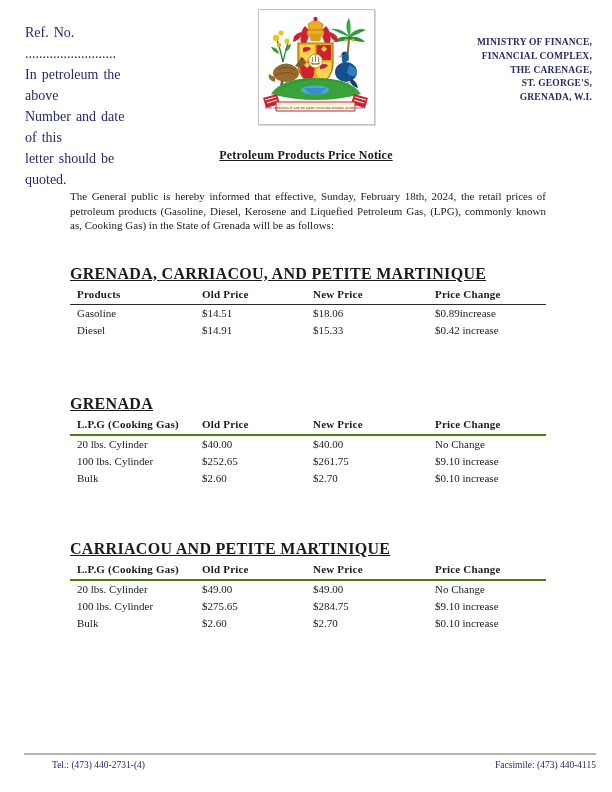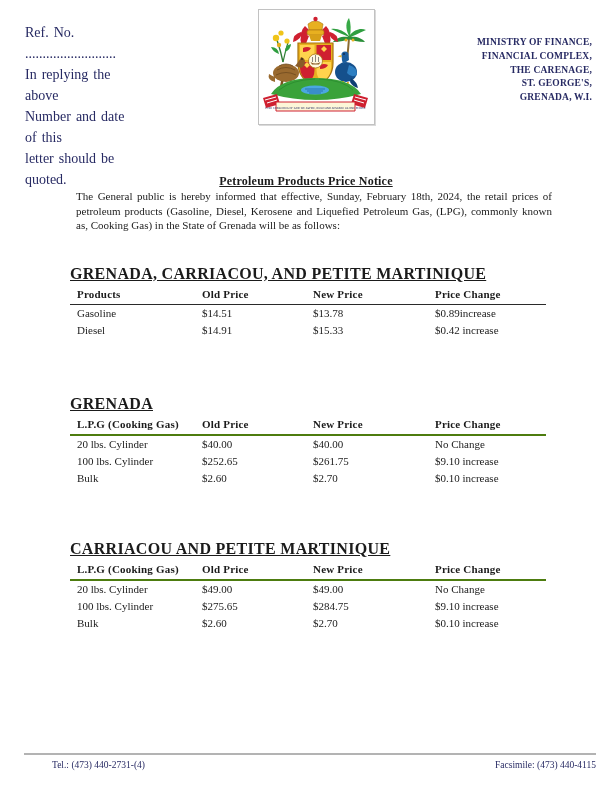--- a/index.html
+++ b/index.html
@@ -22,28 +22,28 @@
   }
   .crest-box svg{display:block;width:113px;height:112px;}
   .address-block{
     right:20px;top:36px;width:190px;text-align:right;
     color:#272a63;font-weight:bold;font-size:9.5px;line-height:1.45;
     letter-spacing:0.2px;
   }
 
   
   .doc-title{
-    left:0;top:174px;width:612px;text-align:center;
+    left:0;top:148px;width:612px;text-align:center;
     font-size:12px;font-weight:bold;text-decoration:underline;
     letter-spacing:0.2px;
   }
 
   
   .intro{
-    left:76px;top:189px;width:476px;
+    left:70px;top:189px;width:476px;
     font-size:11px;line-height:1.34;text-align:justify;
   }
 
   
   .section{left:70px;width:476px;}
   .sec-1{top:265px;}
   .sec-2{top:395px;}
   .sec-3{top:540px;}
   .sec-heading{
     font-size:16px;font-weight:bold;text-decoration:underline;
@@ -74,21 +74,21 @@
     left:24px;top:760px;width:572px;display:flex;justify-content:space-between;
     color:#272a63;font-size:9.5px;
   }
   .footer-row .tel{padding-left:28px;}
 </style>
 </head>
 <body>
 
 <div class="abs ref-block">
   <div>Ref. No. ..........................</div>
-  <div>In replying the above</div>
+  <div>In petroleum the above</div>
   <div>Number and date of this</div>
   <div>letter should be quoted.</div>
 </div>
 
 <div class="abs crest-box">
   <svg viewBox="0 0 113 112" xmlns="http://www.w3.org/2000/svg">
 
     <g>
       <path d="M24,52 C22,42 20,36 18,30" stroke="#2f7e34" stroke-width="1.4" fill="none"></path>
       <path d="M24,52 C26,44 27,38 29,33" stroke="#2f7e34" stroke-width="1.2" fill="none"></path>
@@ -204,21 +204,21 @@
         <th>Products</th>
         <th>Old Price</th>
         <th>New Price</th>
         <th>Price Change</th>
       </tr>
     </thead>
     <tbody>
       <tr>
         <td>Gasoline</td>
         <td>$14.51</td>
-        <td>$13.78</td>
+        <td>$18.06</td>
         <td>$0.89increase</td>
       </tr>
       <tr>
         <td>Diesel</td>
         <td>$14.91</td>
         <td>$15.33</td>
         <td>$0.42 increase</td>
       </tr>
     </tbody>
   </table>

